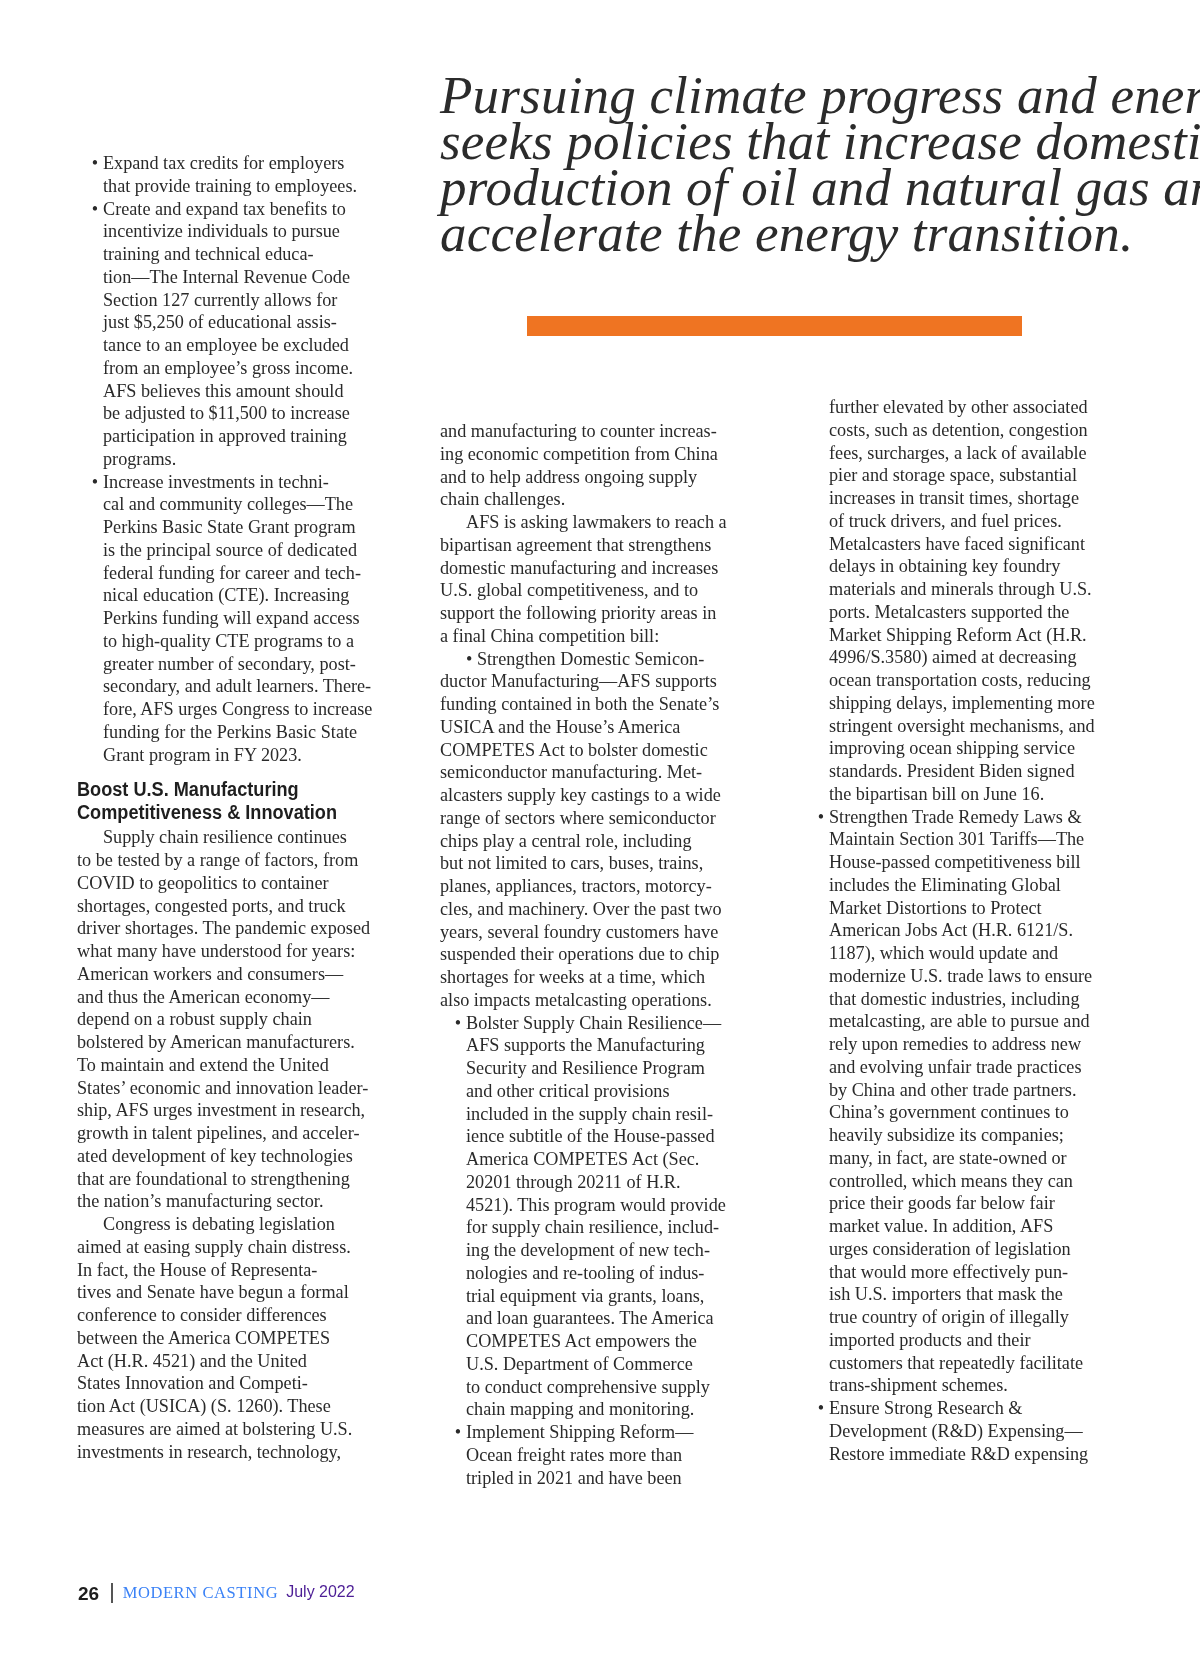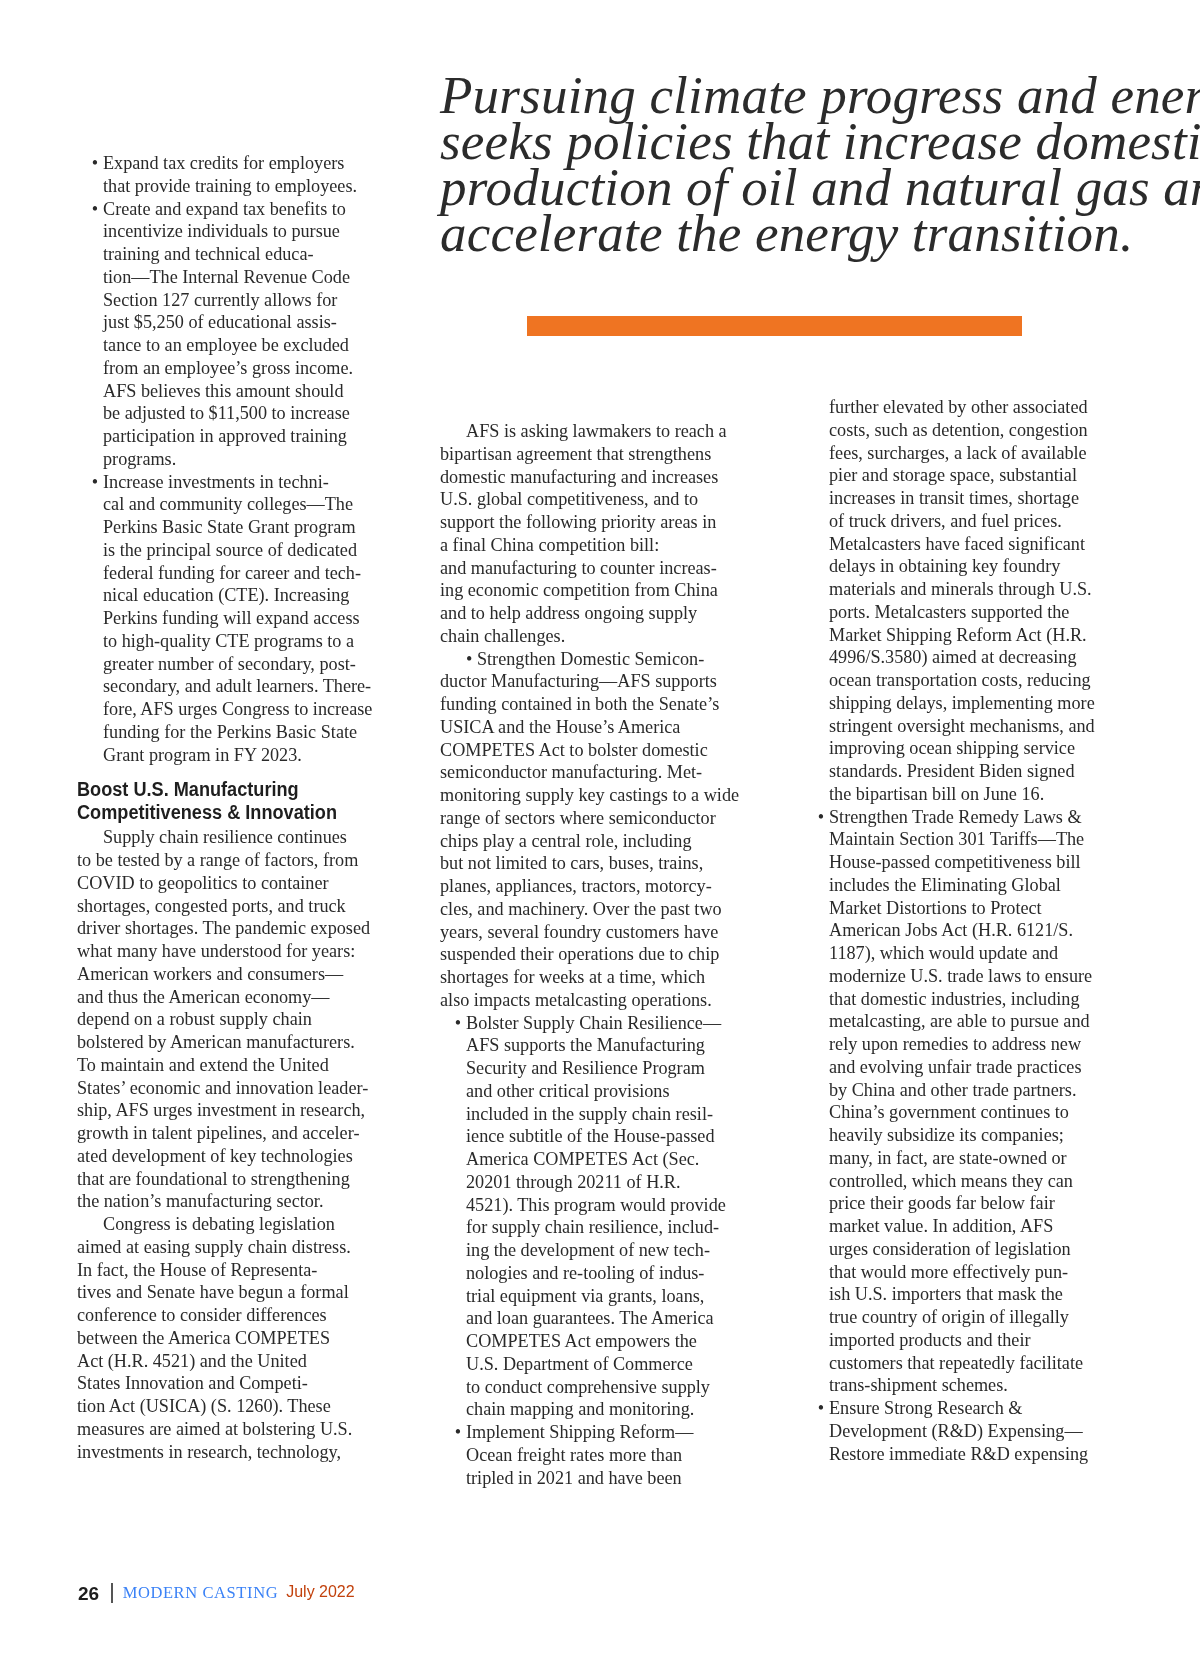--- a/index.html
+++ b/index.html
@@ -50,21 +50,21 @@
     }
     .footer .sep {
       width: 1.5px; height: 20px; background: #555; margin: 0 10px 0 12px;
     }
     .footer .pub {
       font-family: "Liberation Serif", "DejaVu Serif", serif;
       font-size: 16.5px; color: #3b82f6; letter-spacing: 0.6px;
     }
     .footer .issue {
       font-family: "Liberation Sans", "DejaVu Sans", sans-serif;
-      font-size: 16px; color: #c2410c; margin-left: 8px;
+      font-size: 16px; color: #4c1d95; margin-left: 8px;
     }
   </style>
 </head>
 <body>
 
 <div class="pull-quote">
   <span class="ln">Pursuing climate progress and energy</span>
   <span class="ln">seeks policies that increase domestic</span>
   <span class="ln">production of oil and natural gas and</span>
   <span class="ln">accelerate the energy transition.</span>
@@ -198,42 +198,42 @@
         <span class="ln">Act (H.R. 4521) and the United</span>
         <span class="ln">States Innovation and Competi-</span>
         <span class="ln">tion Act (USICA) (S. 1260). These</span>
         <span class="ln">measures are aimed at bolstering U.S.</span>
         <span class="ln">investments in research, technology,</span>
       </div>
     </div>
 </div>
 
 <div class="col col-mid">
+  <div id="mid-cont">
+      <span class="ln">and manufacturing to counter increas-</span>
+      <span class="ln">ing economic competition from China</span>
+      <span class="ln">and to help address ongoing supply</span>
+      <span class="ln">chain challenges.</span>
+    </div>
   <div id="mid-para">
       <span class="ln para-indent">AFS is asking lawmakers to reach a</span>
       <span class="ln">bipartisan agreement that strengthens</span>
       <span class="ln">domestic manufacturing and increases</span>
       <span class="ln">U.S. global competitiveness, and to</span>
       <span class="ln">support the following priority areas in</span>
       <span class="ln">a final China competition bill:</span>
     </div>
-  <div id="mid-cont">
-      <span class="ln">and manufacturing to counter increas-</span>
-      <span class="ln">ing economic competition from China</span>
-      <span class="ln">and to help address ongoing supply</span>
-      <span class="ln">chain challenges.</span>
-    </div>
   <div id="mid-first-bullet">
       <span class="ln para-indent">• Strengthen Domestic Semicon-</span>
       <span class="ln">ductor Manufacturing—AFS supports</span>
       <span class="ln">funding contained in both the Senate’s</span>
       <span class="ln">USICA and the House’s America</span>
       <span class="ln">COMPETES Act to bolster domestic</span>
       <span class="ln">semiconductor manufacturing. Met-</span>
-      <span class="ln">monitoring supply key castings to a wide</span>
+      <span class="ln">alcasters supply key castings to a wide</span>
       <span class="ln">range of sectors where semiconductor</span>
       <span class="ln">chips play a central role, including</span>
       <span class="ln">but not limited to cars, buses, trains,</span>
       <span class="ln">planes, appliances, tractors, motorcy-</span>
       <span class="ln">cles, and machinery. Over the past two</span>
       <span class="ln">years, several foundry customers have</span>
       <span class="ln">suspended their operations due to chip</span>
       <span class="ln">shortages for weeks at a time, which</span>
       <span class="ln">also impacts metalcasting operations.</span>
     </div>

